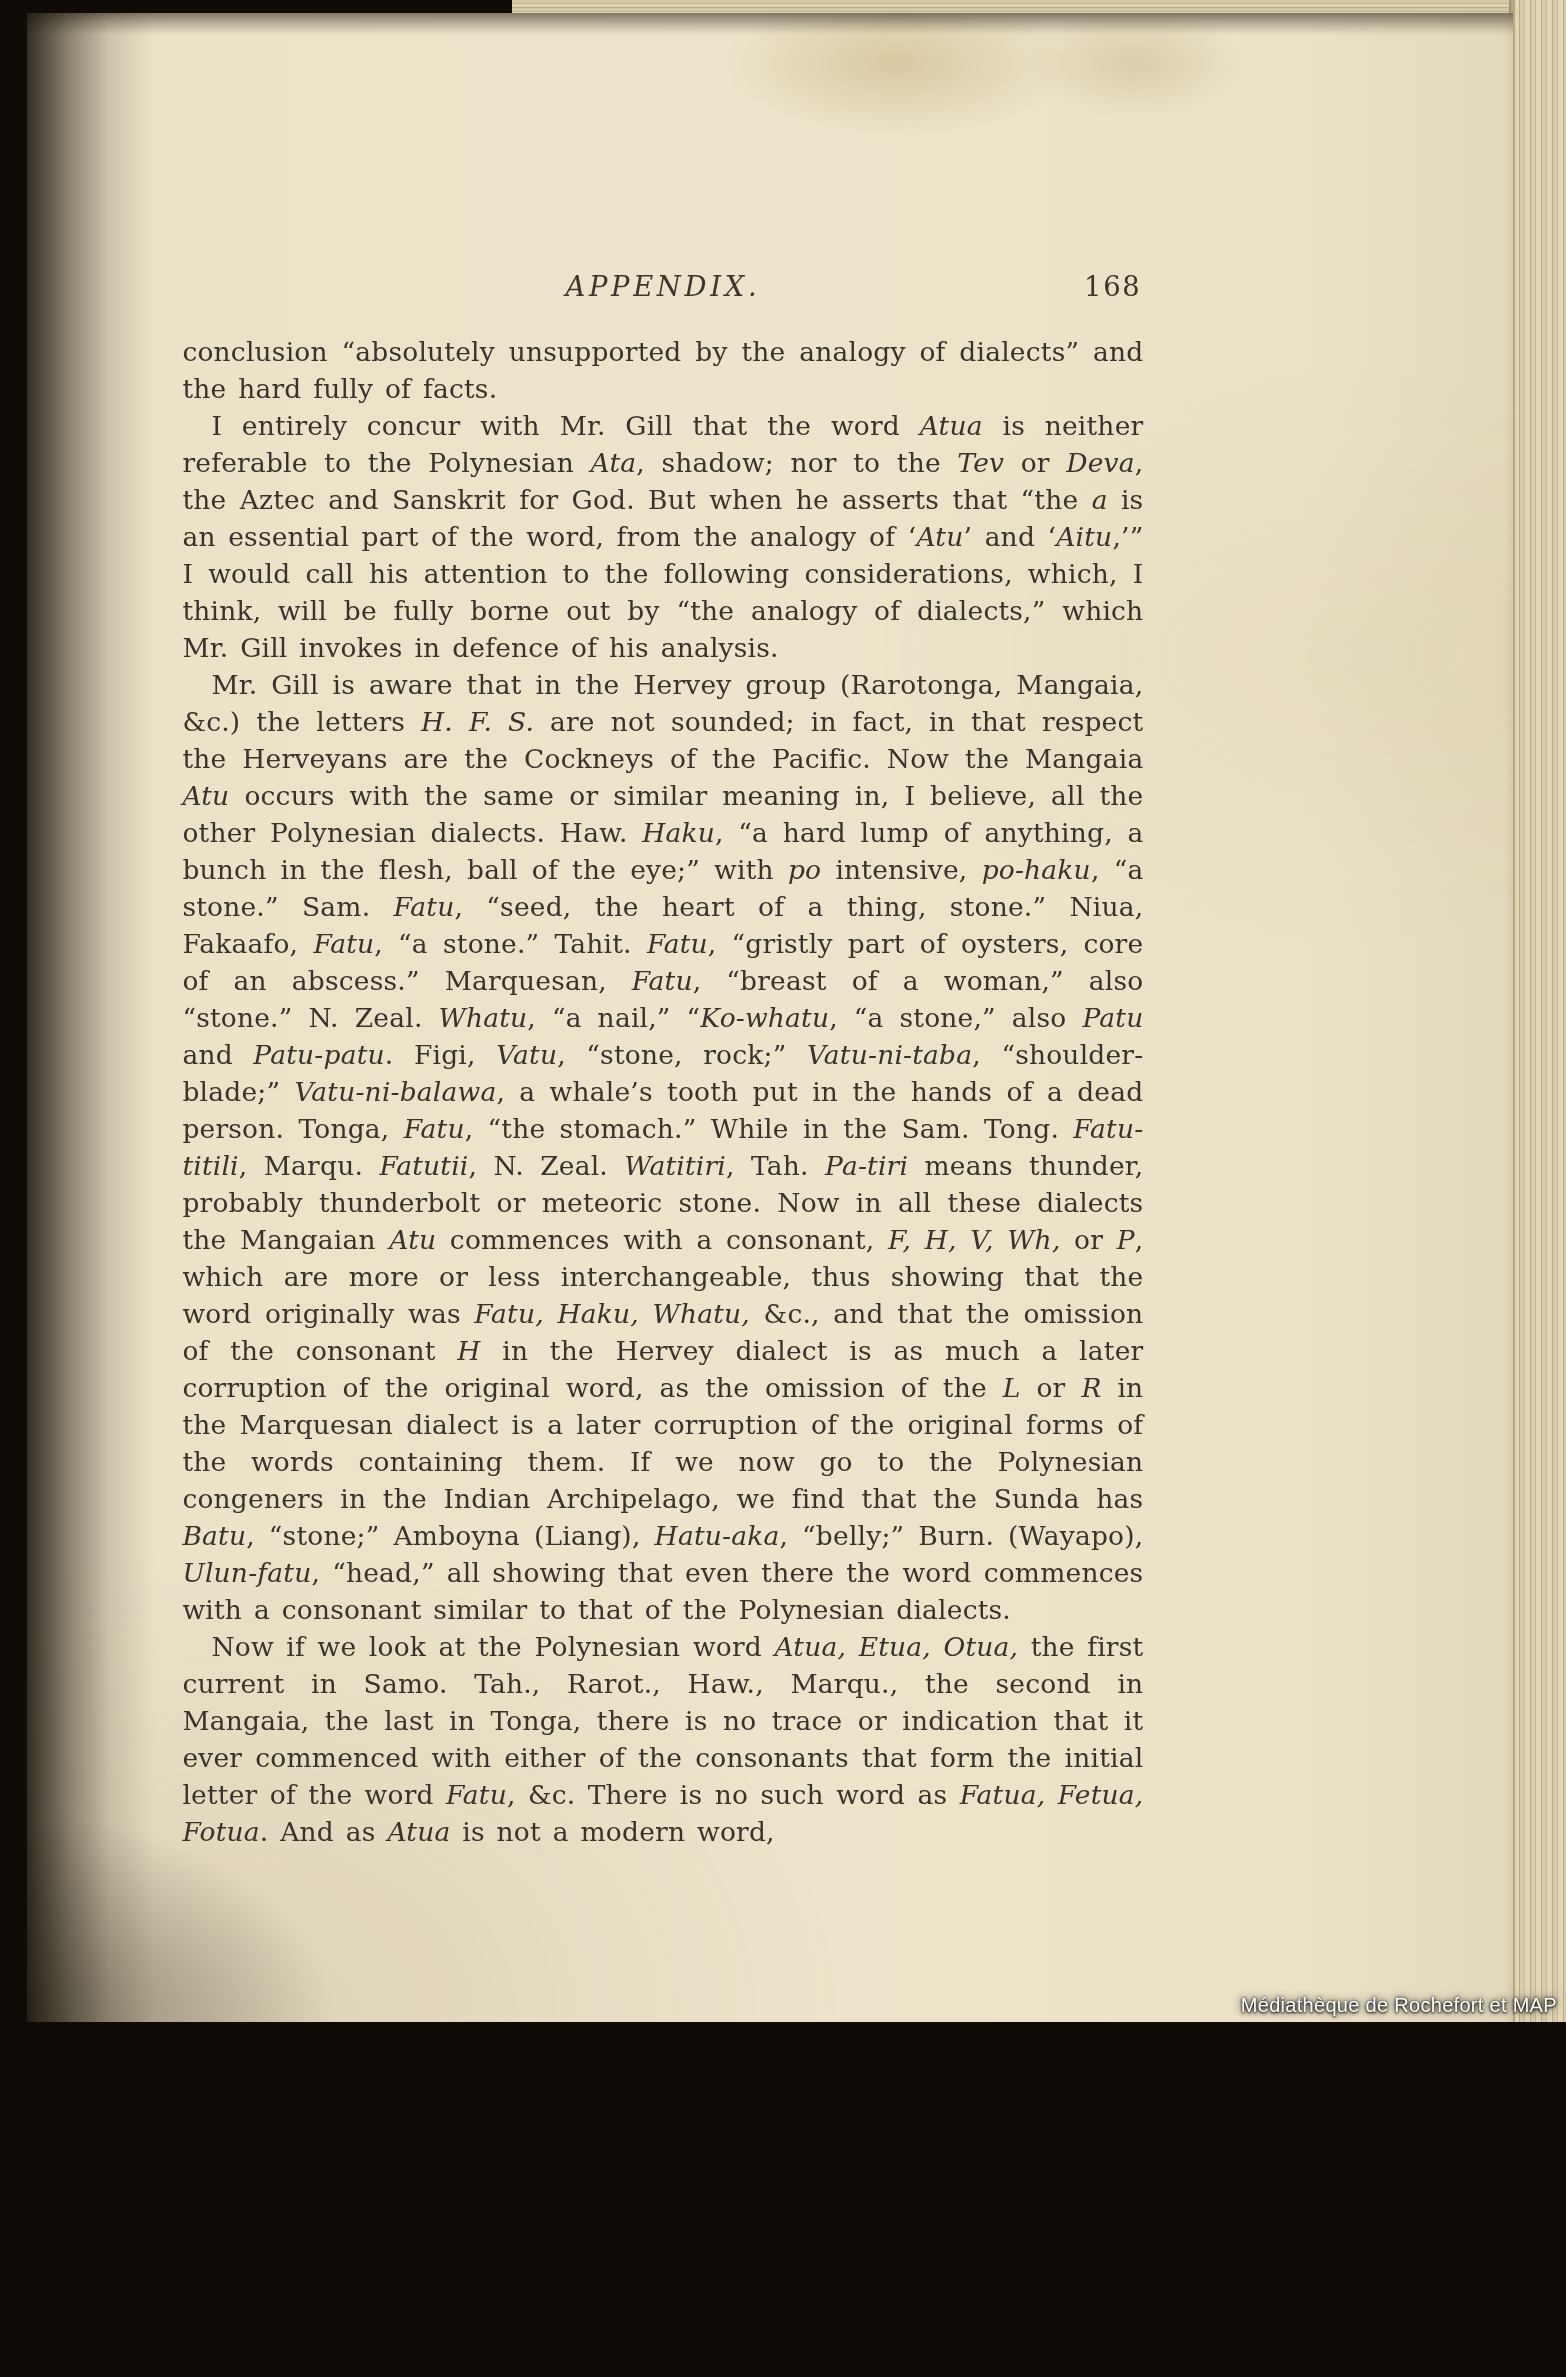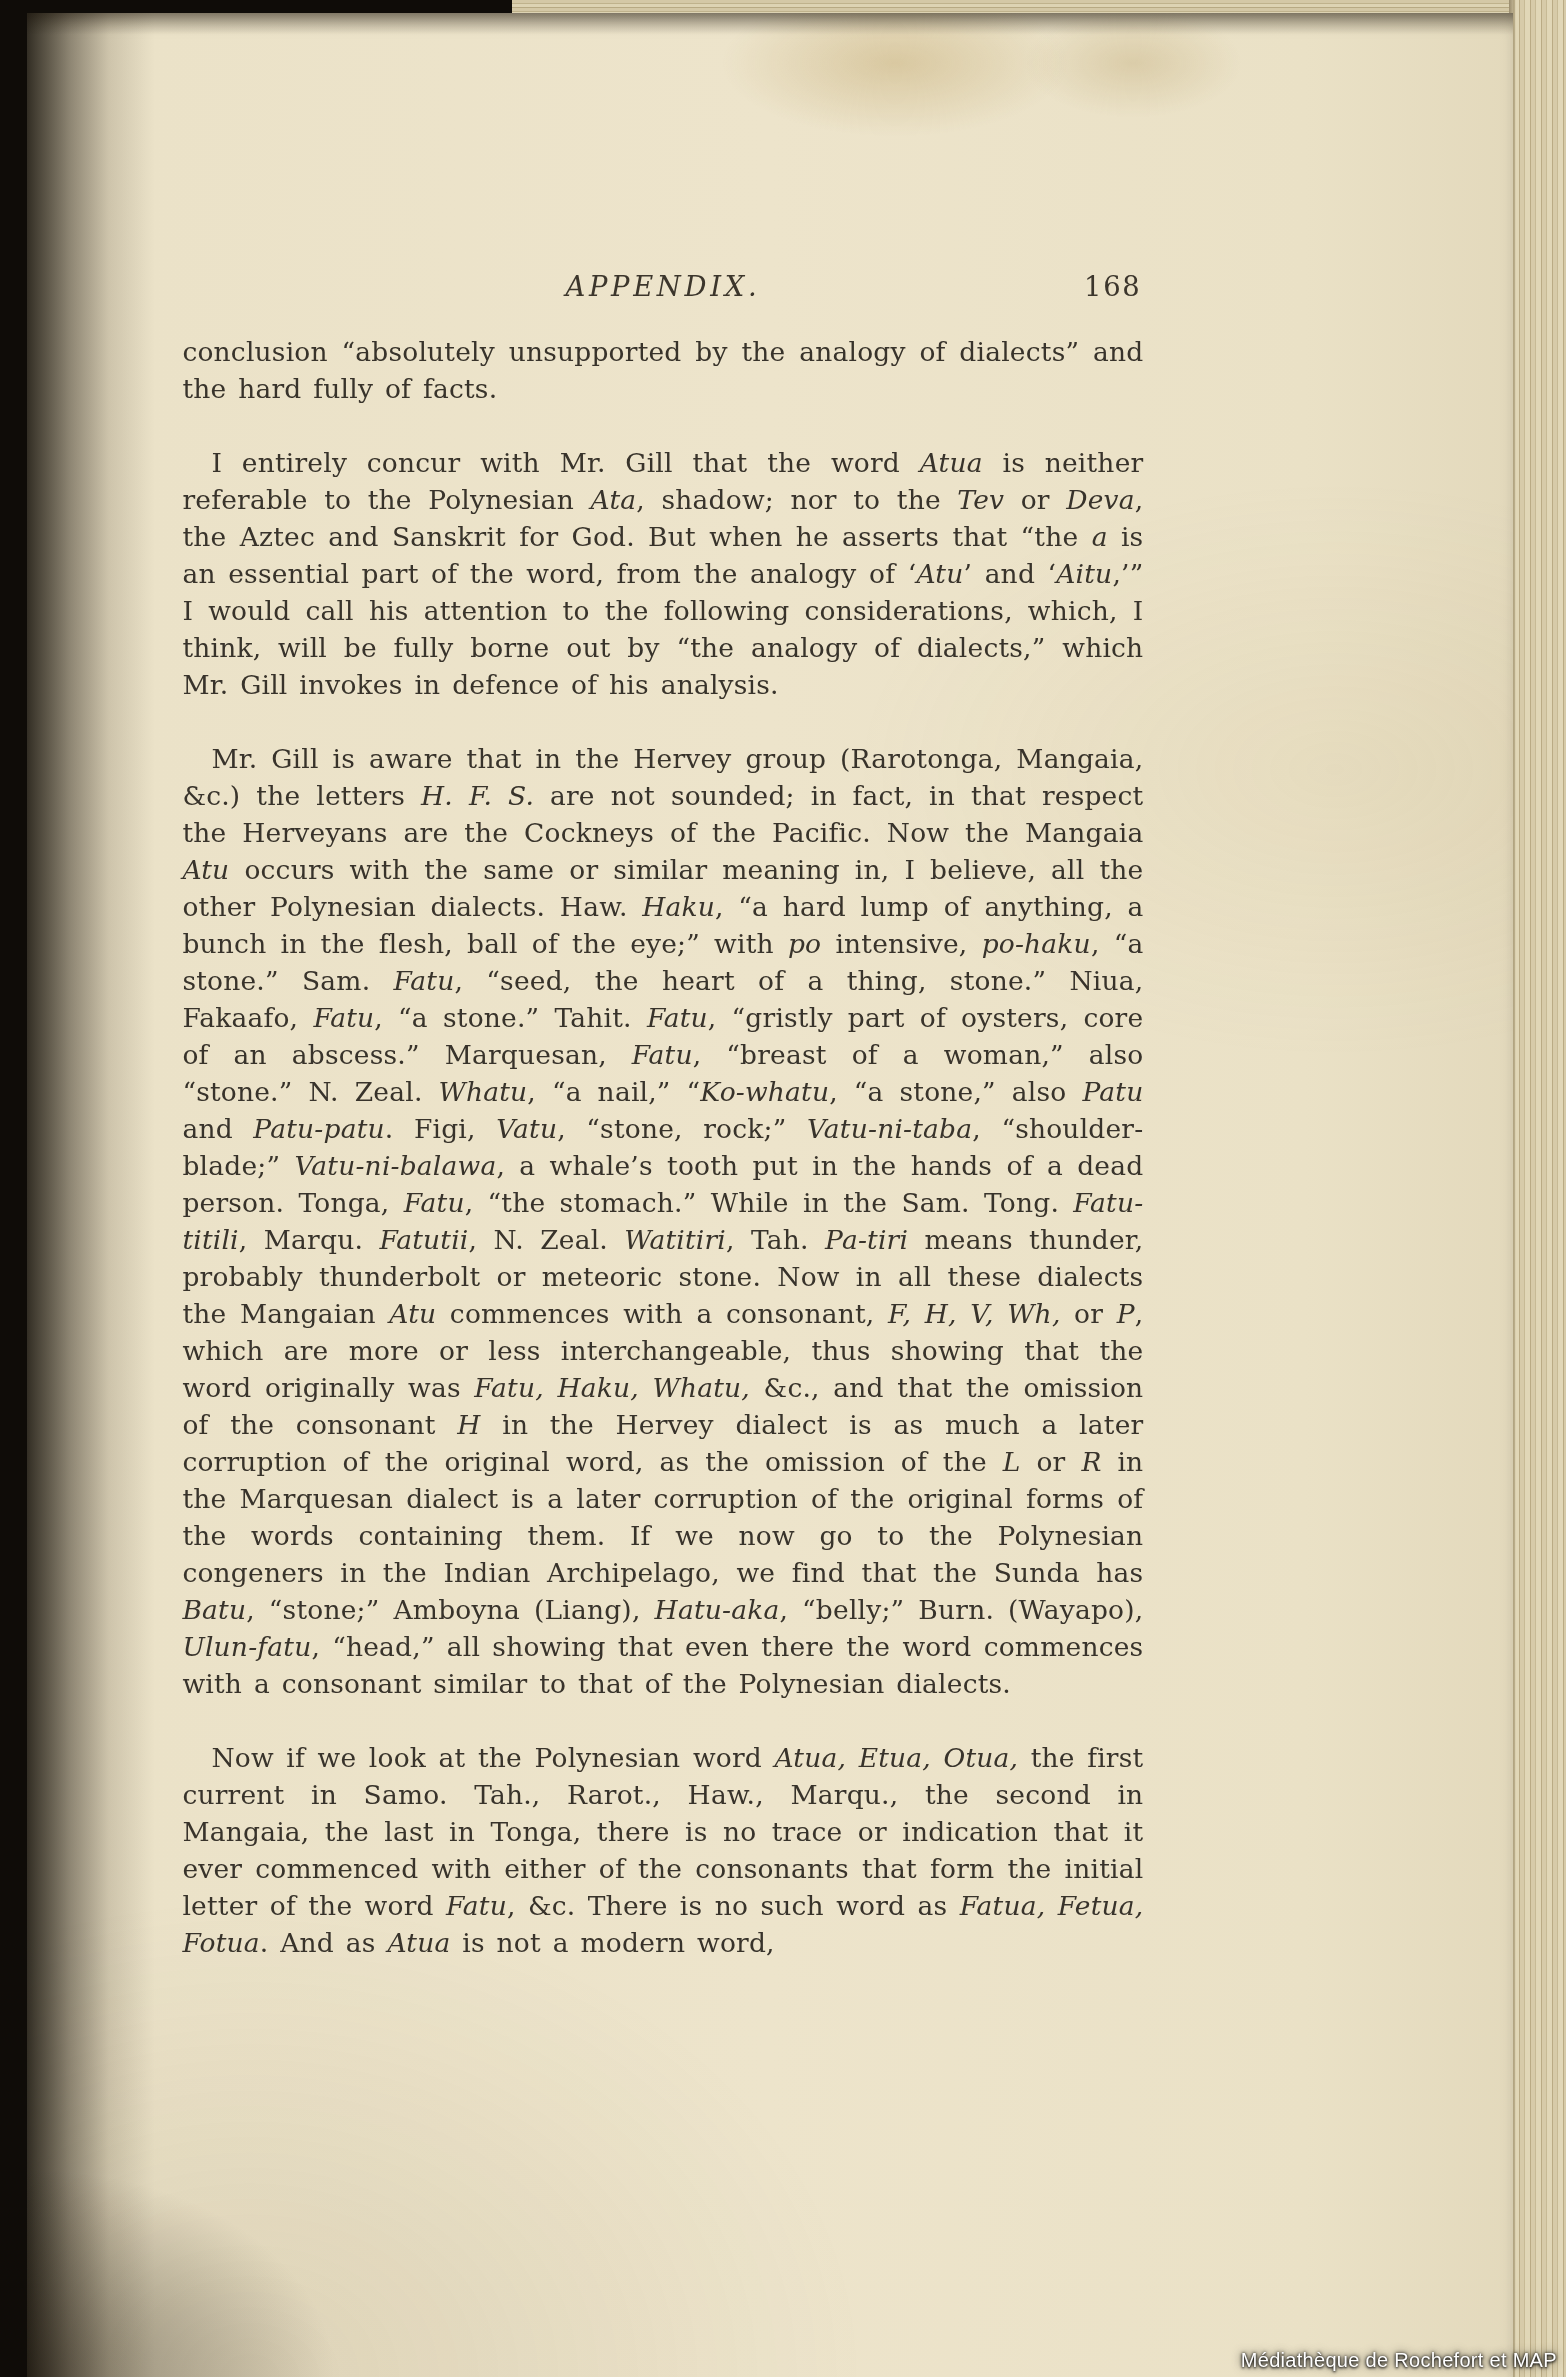--- a/index.html
+++ b/index.html
@@ -4,21 +4,21 @@
 <style>
   * { margin: 0; padding: 0; box-sizing: border-box; }
   html, body { width: 1566px; height: 2377px; }
   body {
     font-family: "DejaVu Serif", "Liberation Serif", serif;
     background: #0f0c08;
   }
   #screen {
     position: relative;
     width: 1566px;
-    height: 2377px;
+    height: 2022px;
     background: #0f0c08;
     overflow: hidden;
   }
 
   
   .page-edges-top {
     position: absolute;
     top: 0; left: 512px; right: 0; height: 24px;
     background: repeating-linear-gradient(180deg,
       #d4c8a6 0 2.7px, #bfb28c 2.7px 3.7px, #ddd3b3 3.7px 7.3px, #b7a983 7.3px 8.2px);
@@ -90,21 +90,21 @@
   }
 
   .para {
     font-size: 26.5px;
     line-height: 37px;
     color: #38332b;
     text-align: justify;
     word-spacing: 3.2px;
     letter-spacing: 0.2px;
   }
-  .para.indent { text-indent: 29px; margin-top: 37px; }
+  .para.indent { text-indent: 29px; }
   .para i { font-style: italic; }
 
   .watermark {
     position: absolute;
     right: 9.1px; bottom: 5.5px;
     font-family: "Liberation Sans", "DejaVu Sans", sans-serif;
     font-size: 20px;
     color: #ffffff;
     letter-spacing: 0.3px;
     text-shadow: 0 0.9px 2.7px rgba(0,0,0,0.95), 0 0 9.1px rgba(0,0,0,0.75), 0 0 3.7px rgba(0,0,0,0.8);

